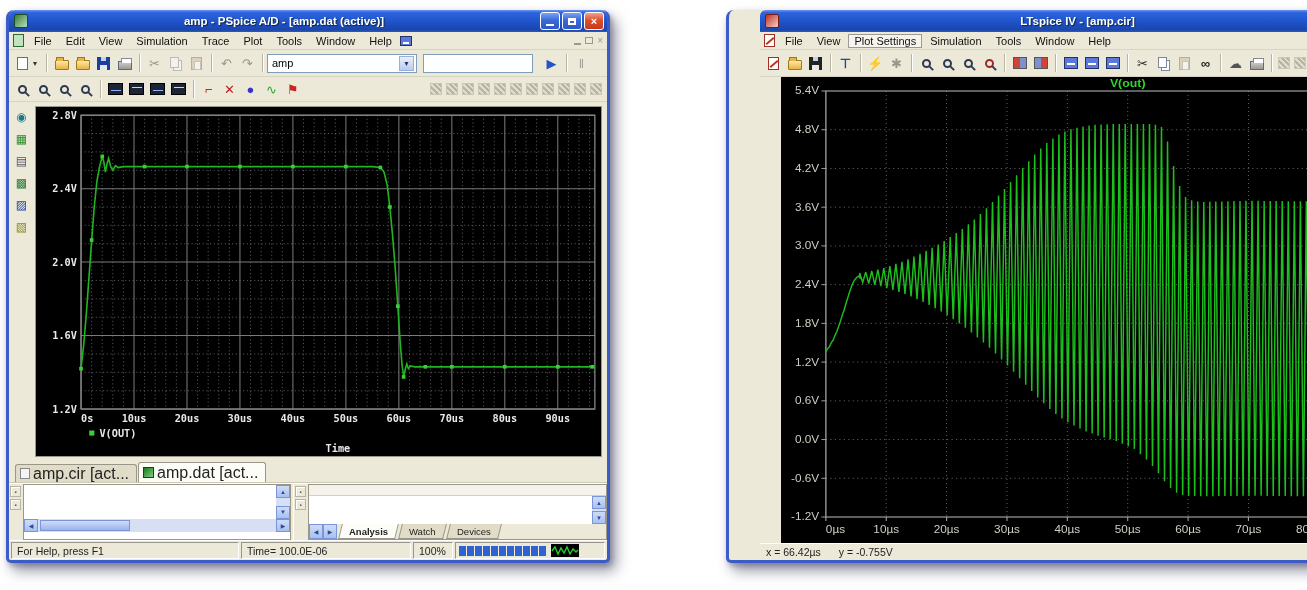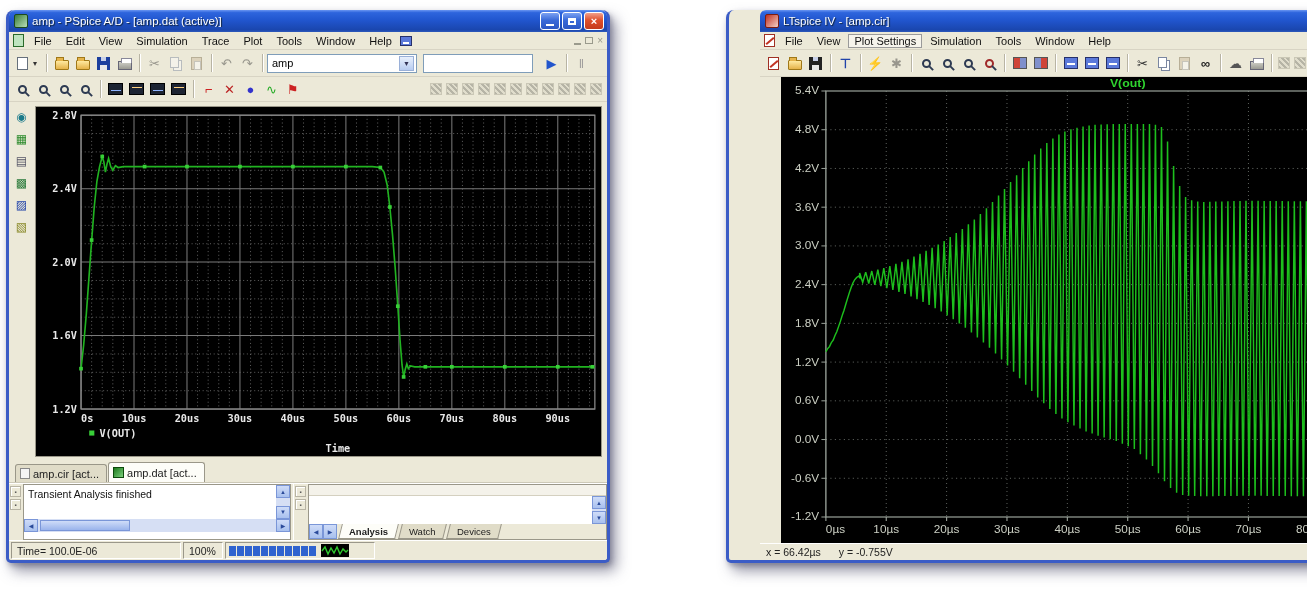--- a/index.html
+++ b/index.html
@@ -8,22 +8,22 @@
   .page { position:relative; width:1307px; height:590px; background:#fff; }
 
   
   .win { position:absolute; display:flex; flex-direction:column;
          border:3px solid #3b5cc6; border-top:none; border-radius:8px 8px 5px 5px;
          background:#ece9d8;
          box-shadow:6px 8px 14px rgba(70,70,100,.55), 2px 3px 5px rgba(60,60,90,.35); }
   .titlebar { height:22px; flex:0 0 22px; display:flex; align-items:center; gap:4px;
               padding:0 3px 0 5px; border-radius:6px 6px 0 0;
               background:linear-gradient(180deg,#6a96f2 0%,#2e65dd 12%,#2156cf 45%,#1a46ae 90%,#2e59bb 100%); }
-  .title { color:#fff; font-size:11.5px; font-weight:normal; text-shadow:1px 1px 1px #123;
-           white-space:nowrap; overflow:hidden; flex:1; }
+  .title { color:#fff; font-size:11.5px; font-weight:bold; text-shadow:1px 1px 1px #123;
+           white-space:nowrap; overflow:hidden; flex:1;text-align:center; }
   .app-ico { width:14px; height:14px; flex:0 0 14px; border-radius:2px; position:relative; }
   .app-ico.ps { background:linear-gradient(135deg,#3a7c3a,#b8e0b8); border:1px solid #1c4a1c; }
   .app-ico.lt { background:linear-gradient(135deg,#c03020,#f2d0c8); border:1px solid #7c1c10; }
   .winbtns { display:flex; gap:2px; }
   .wbtn { width:20px; height:18px; border-radius:3px; border:1px solid #fff;
           display:flex; align-items:center; justify-content:center;
           color:#fff; font-size:11px; font-weight:bold;
           background:linear-gradient(180deg,#7ba1f2,#3a6ad8 45%,#2c57c4); }
   .wbtn.close { background:linear-gradient(180deg,#f2a08c,#df4f2c 45%,#c43a1c); }
   .minbar { display:block; width:8px; height:2px; background:#fff; margin-top:8px; }
@@ -95,21 +95,21 @@
   .vtools { flex:0 0 25px; display:flex; flex-direction:column; align-items:center;
             padding-top:8px; gap:7px; }
   .vico { width:16px; height:15px; font-size:12px; line-height:15px; text-align:center; }
   .plotwrap { flex:1; padding:4px 5px 5px 1px; min-width:0; }
   .plotpanel { width:100%; height:100%; background:#000;
                border:1px solid #9a9789; box-shadow:inset 1px 1px 0 #6c6a60; }
   .plotpanel svg { width:100%; height:100%; display:block; }
 
   .doctabs { flex:0 0 21px; display:flex; align-items:flex-end; gap:1px; padding:0 6px;
              background:#ece9d8; border-bottom:1px solid #cdc9b8; }
-  .dtab { display:flex; align-items:center; gap:3px; font-size:11px; color:#222;
+  .dtab { display:flex; align-items:center; gap:3px; font-size:16px; color:#222;
           border:1px solid #9a9789; border-bottom:none; border-radius:3px 3px 0 0;
           padding:2px 7px 2px 4px; background:#e0dcc8; height:18px; }
   .dtab.active { background:#fdfdf8; height:20px; }
   .tabico-cir { width:10px; height:11px; background:#f4f4f4; border:1px solid #888; }
   .tabico-dat { width:11px; height:11px; background:linear-gradient(135deg,#1c7a1c,#7cd07c); border:1px solid #0c4a0c; }
 
   .outputarea { flex:0 0 57px; display:flex; background:#ece9d8; border-top:1px solid #fff; }
   .ministrip { flex:0 0 14px; display:flex; flex-direction:column; gap:2px; padding:2px 1px; }
   .minibtn { width:11px; height:11px; background:#ece9d8; border:1px solid #b8b4a4;
              box-shadow:1px 1px 0 #fff inset; font-size:6px; color:#555; text-align:center; line-height:10px; }
@@ -434,21 +434,20 @@
       </span>
     </div>
 
     <div class="outputarea">
       <div class="ministrip">
         <span class="minibtn">▪</span>
         <span class="minibtn">▪</span>
       </div>
       <div class="msgpane">
         <div class="msglist">
-          <div>Transient Analysis finished</div>
         </div>
         <div class="vscroll">
           <span class="sbtn">▲</span>
           <span class="strack"></span>
           <span class="sbtn">▼</span>
         </div>
         <div class="hscroll">
           <span class="sbtn">◀</span>
           <span class="sthumb-h"></span>
           <span class="strack"></span>
@@ -483,20 +482,21 @@
               </span>
             <span class="btab">
                 <span>Devices</span>
               </span>
           </div>
         </div>
       </div>
     </div>
 
     <div class="statusbar">
+      <span class="sfield grow">For Help, press F1</span>
       <span class="sfield" style="width:170px;">Time= 100.0E-06</span>
       <span class="sfield" style="width:40px;">100%</span>
       <span class="sfield progress" style="width:150px;">
         <span class="pblock"></span>
           <span class="pblock"></span>
           <span class="pblock"></span>
         <span class="pblock"></span>
           <span class="pblock"></span>
           <span class="pblock"></span>
         <span class="pblock"></span>

